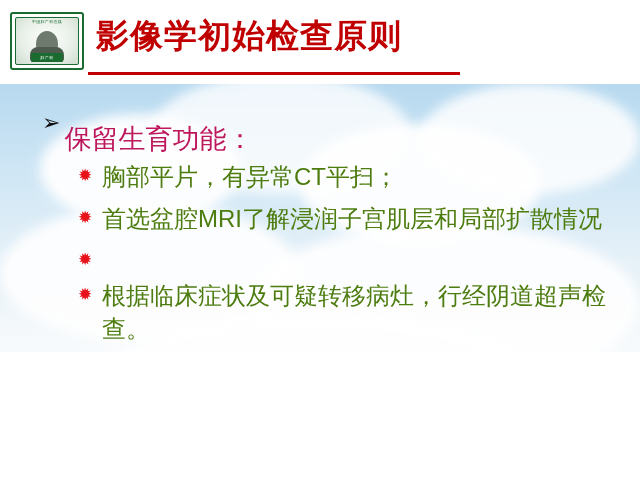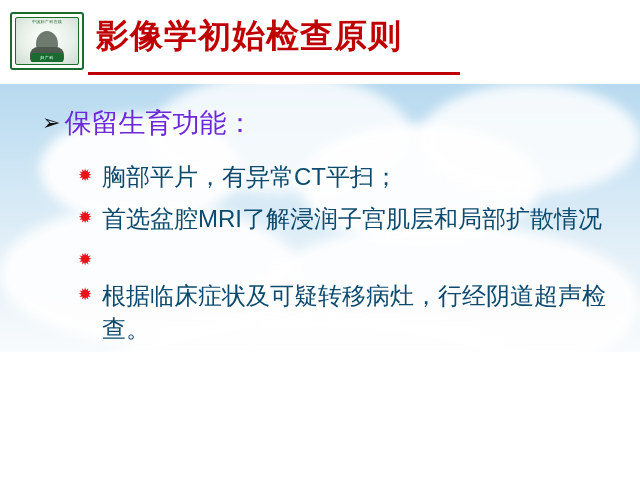--- a/index.html
+++ b/index.html
@@ -166,22 +166,23 @@
   .lead-arrow {
     font-size: 22px;
     line-height: 34px;
     color: #111111;
     margin-right: 4px;
   }
   .lead-text {
     font-size: 27px;
     line-height: 34px;
     font-weight: normal;
-    color: #6d28d9;
+    color: #be185d;
     white-space: nowrap;
+    margin-top: 16px;
   }
   .bullets {
     position: absolute;
     left: 78px;
     top: 76px;
     width: 540px;
   }
   .bullet {
     display: flex;
     align-items: flex-start;
@@ -192,21 +193,21 @@
     width: 24px;
     margin-top: 6px;
     text-align: left;
     font-size: 17px;
     line-height: 20px;
     color: #e8131a;
   }
   .bullet-text {
     font-size: 24px;
     line-height: 33px;
-    color: #0c4a6e;
+    color: #4d7c0f;
     font-weight: normal;
   }
 
   
   .watermark {
     position: absolute;
     right: 3px;
     bottom: 8px;
     display: flex;
     align-items: center;

